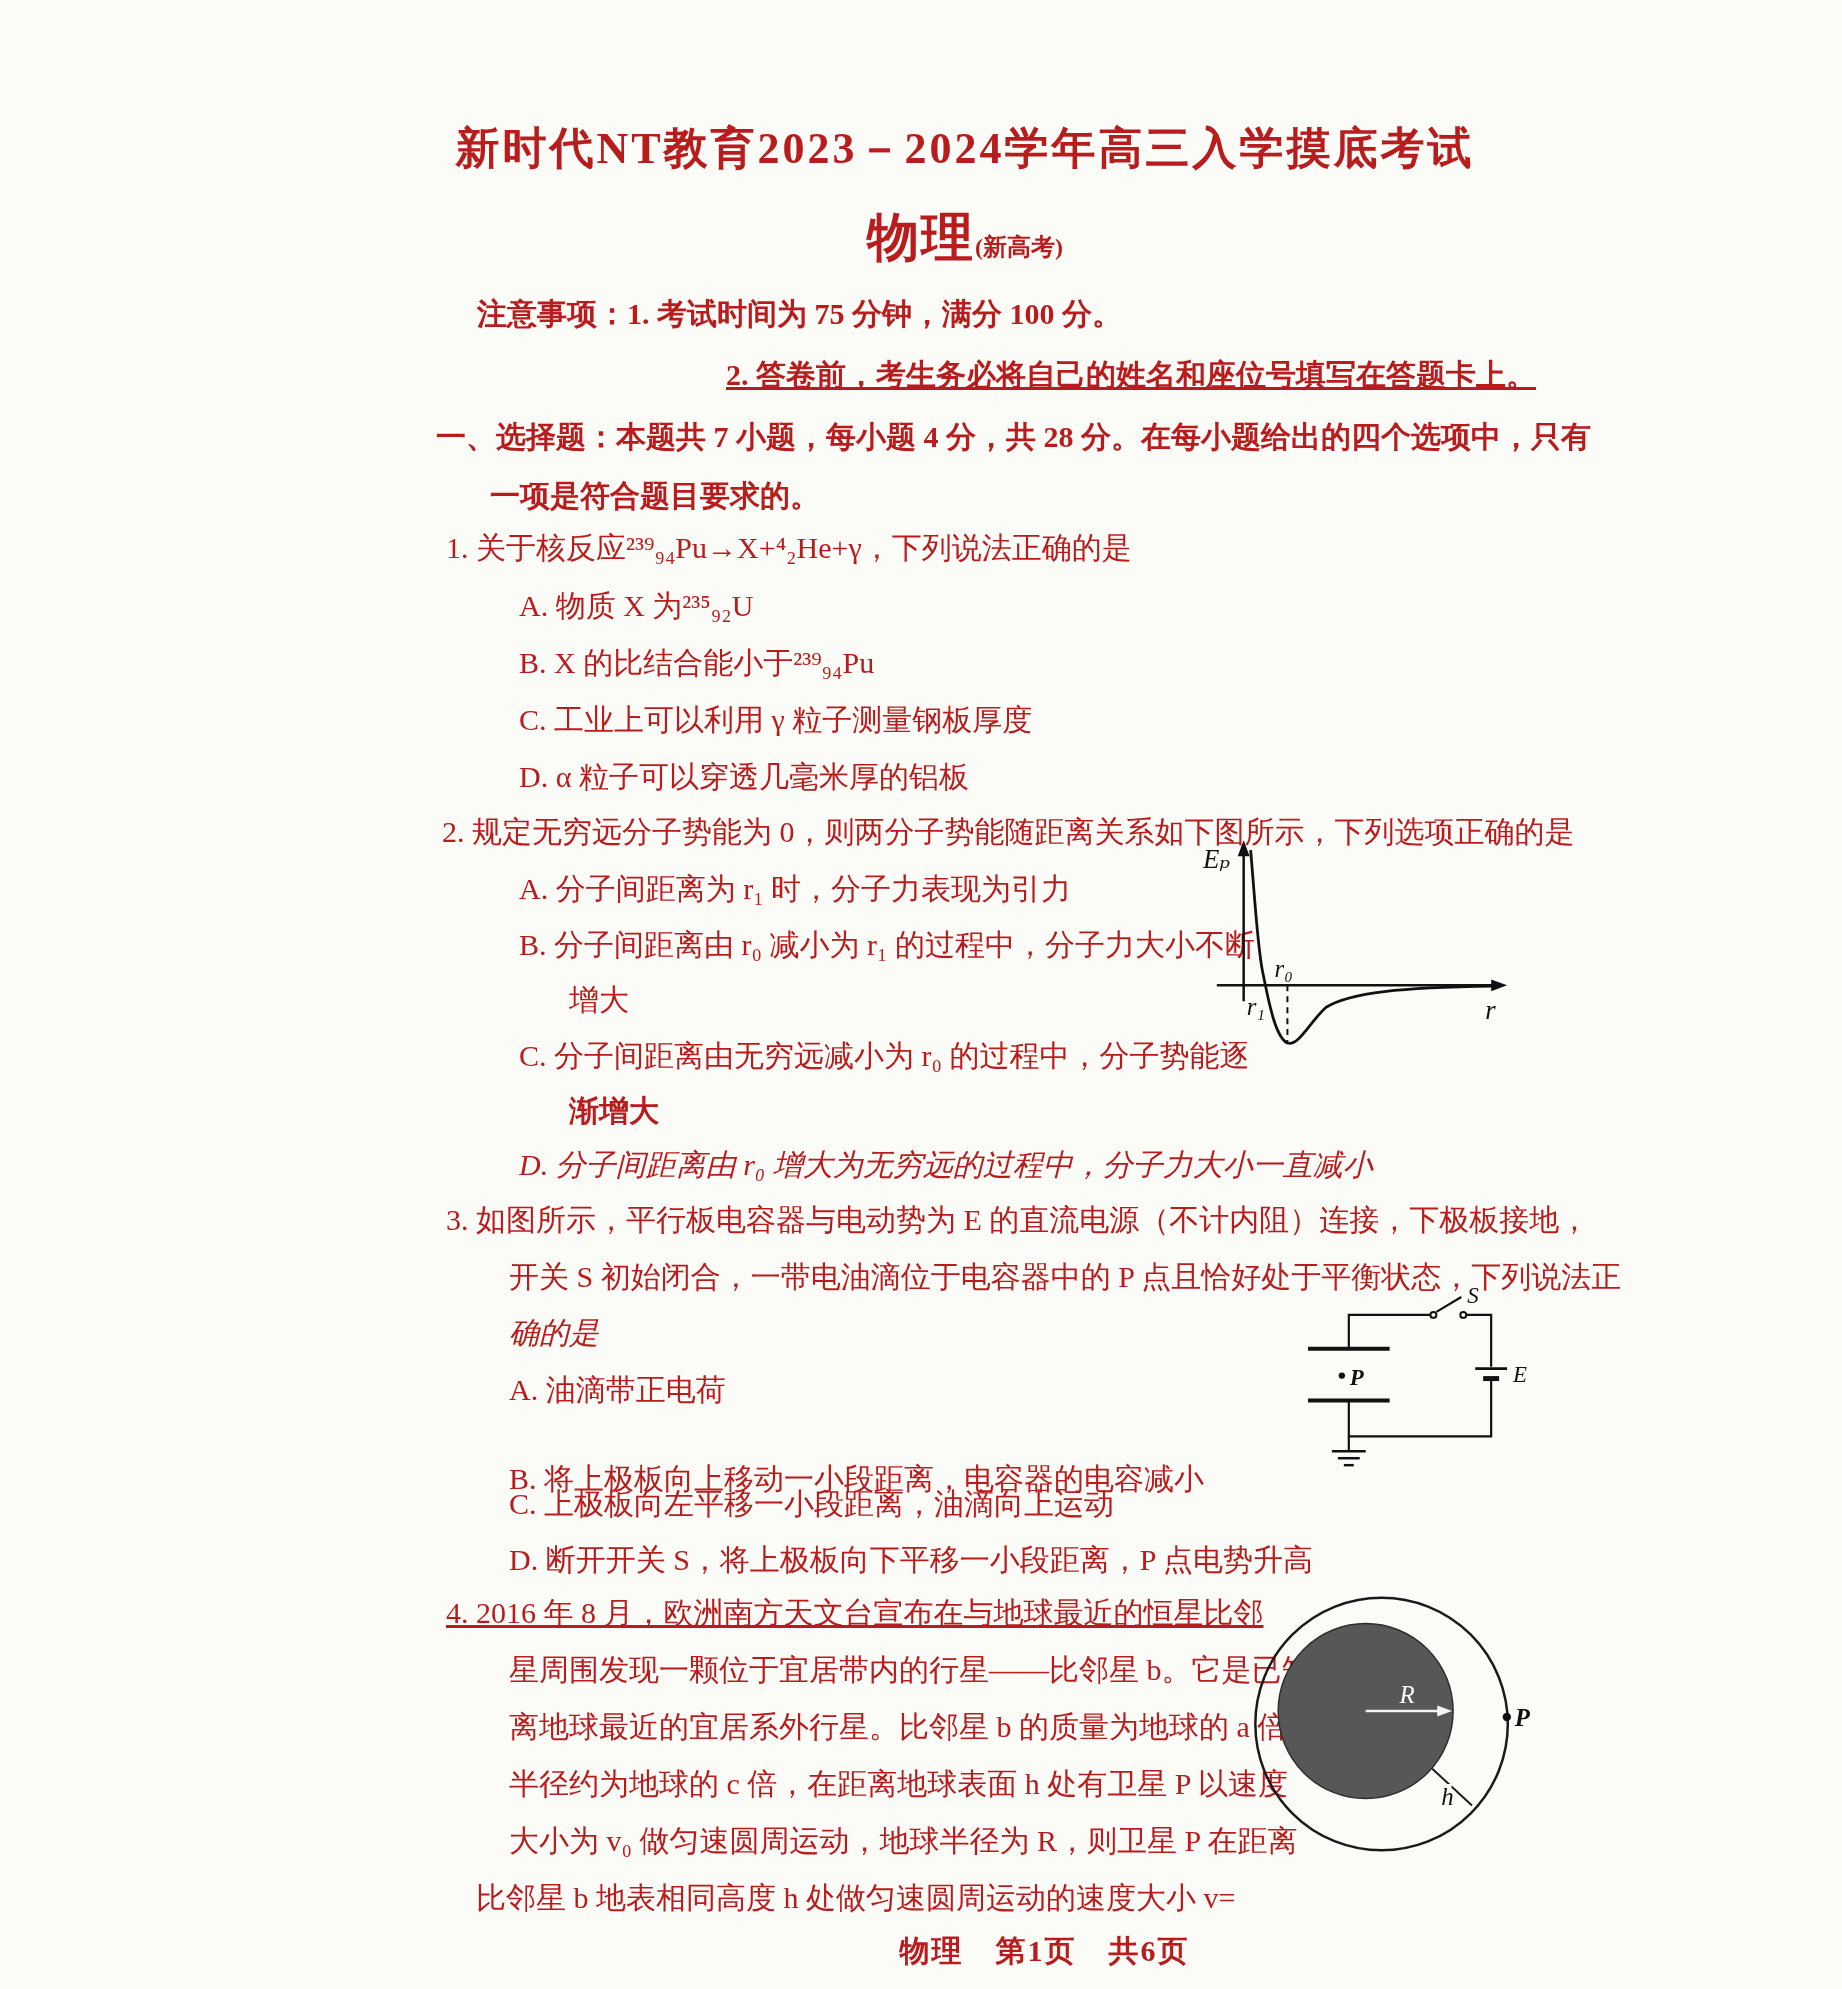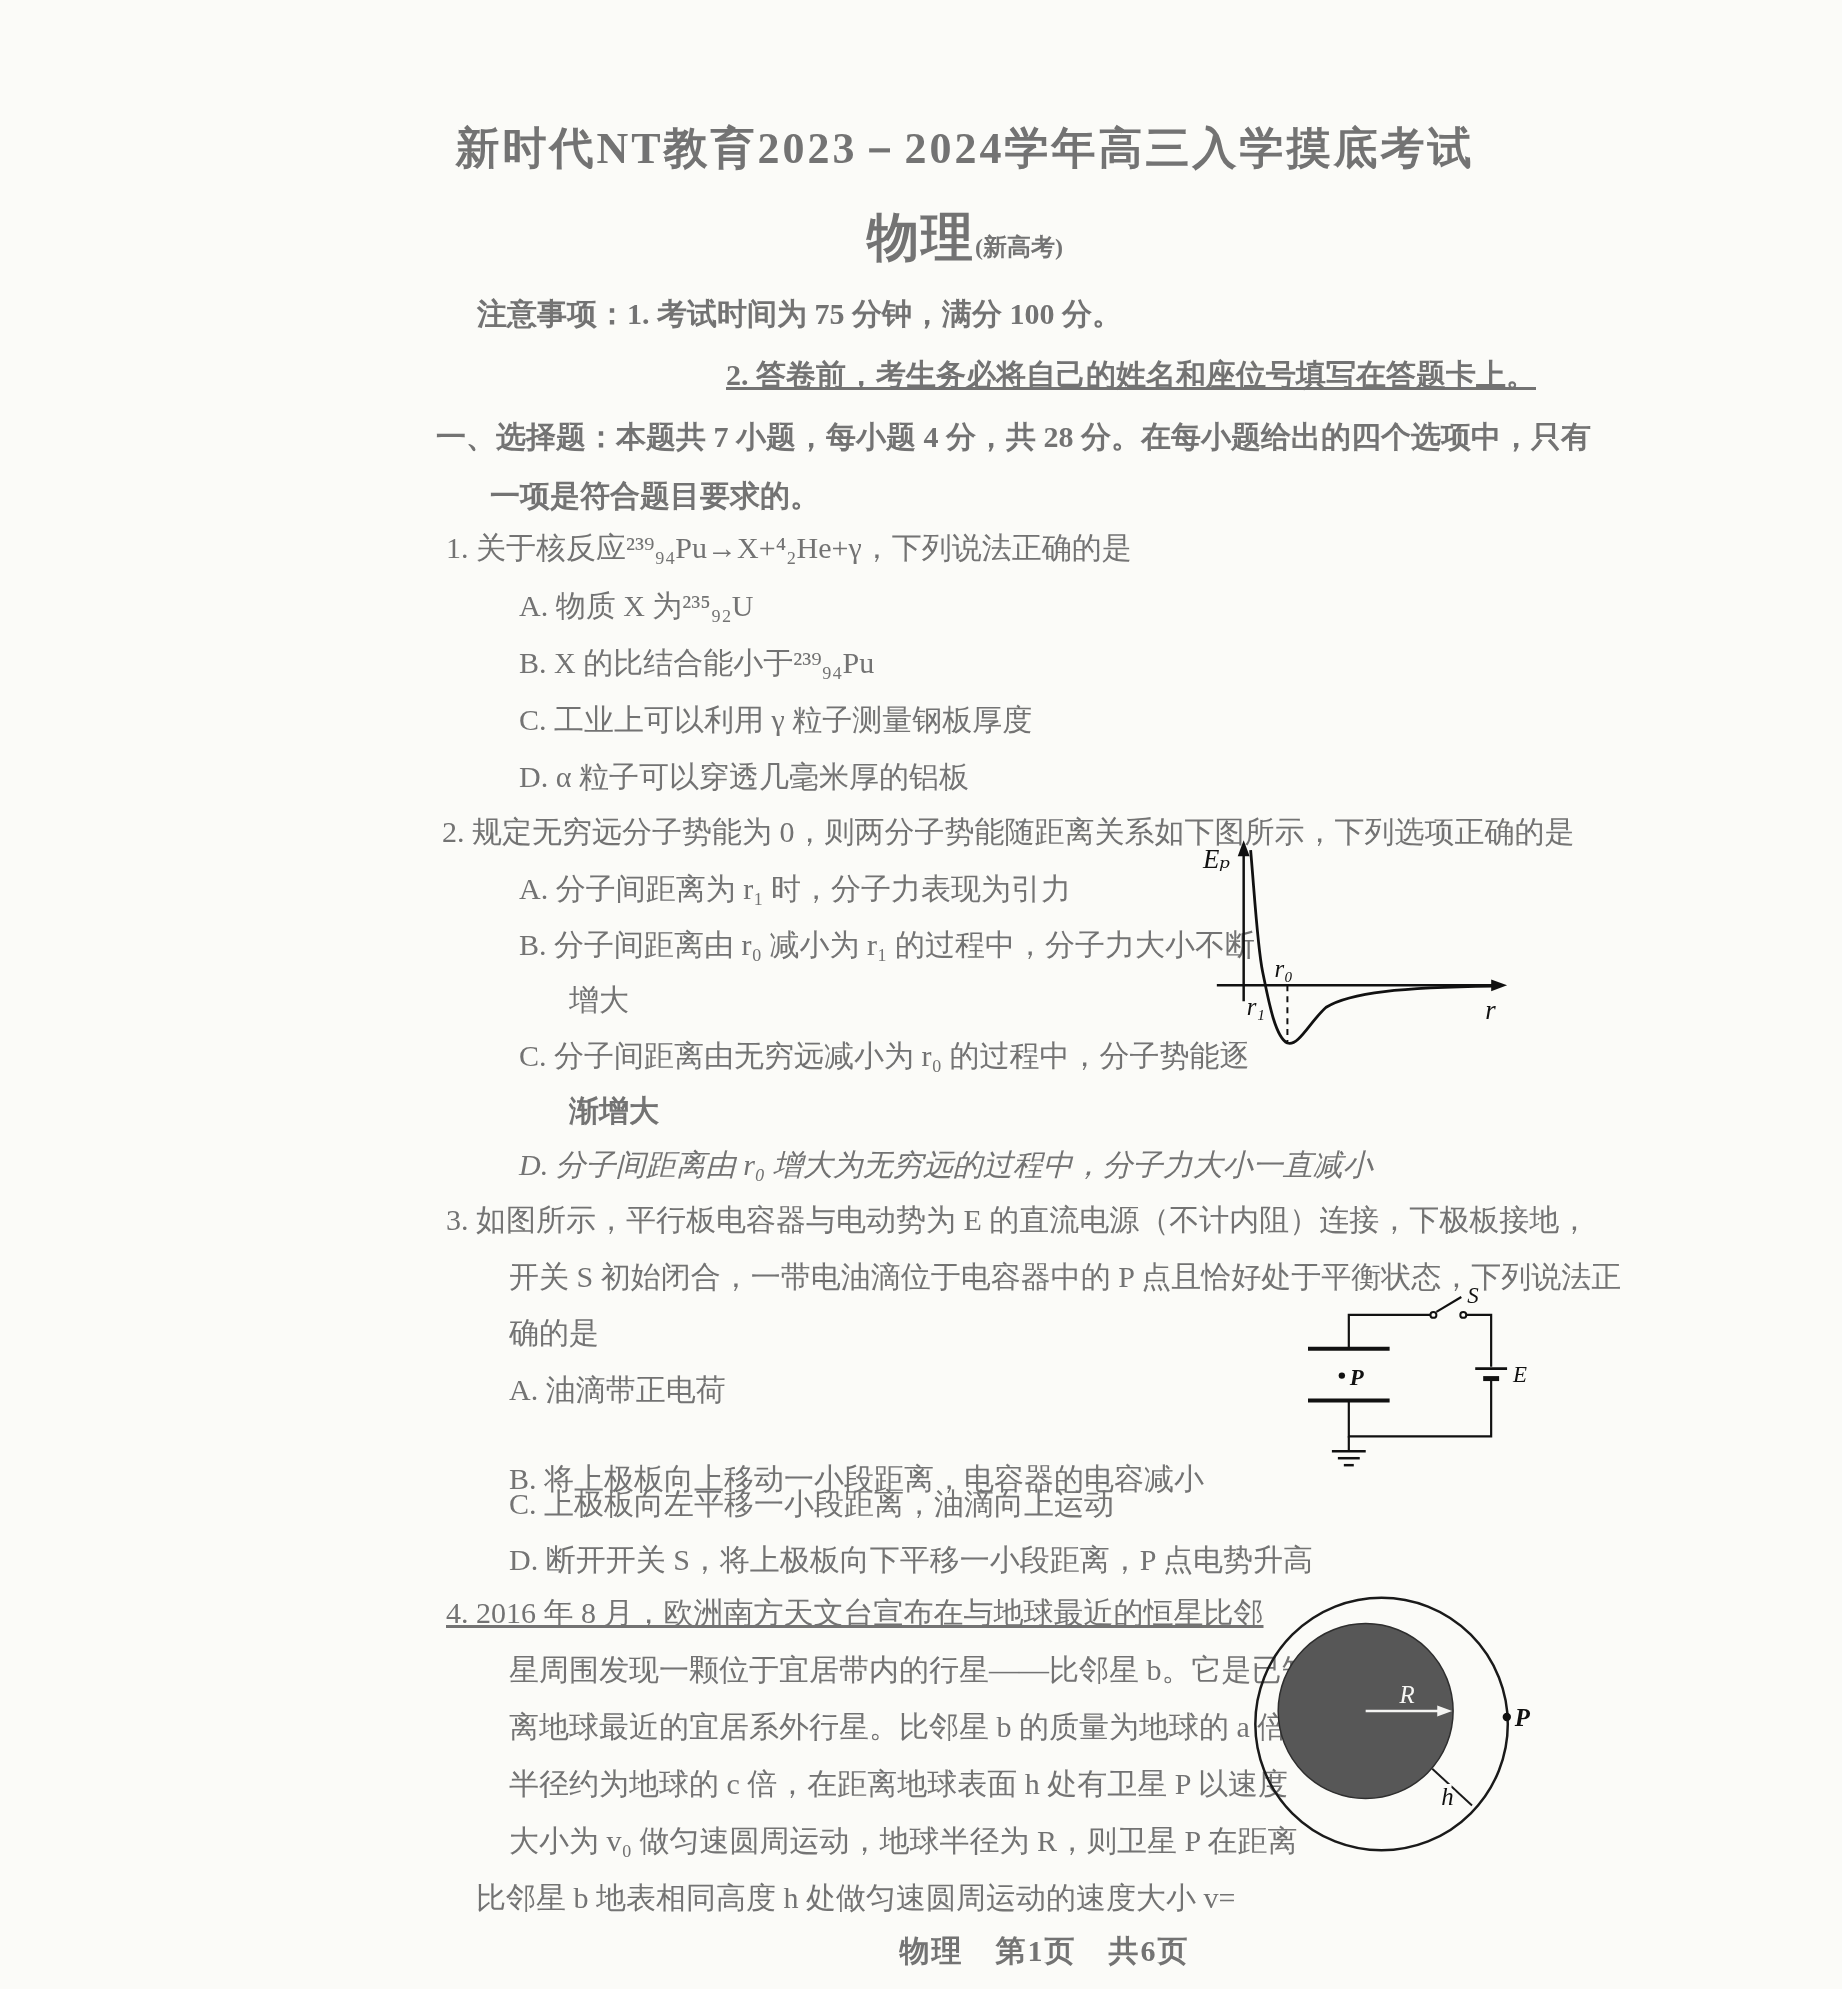--- a/index.html
+++ b/index.html
@@ -4,21 +4,21 @@
 <style>
   * { box-sizing: border-box; }
   html,body { margin:0; padding:0; background:#d8d8d8; }
   .page {
     position: relative;
     width: 1843px;
     height: 1989px;
     margin: 0 auto;
     background: #fbfbf8;
     font-family: "Liberation Serif", "DejaVu Serif", serif;
-    color: #737373;
+    color: #b91c1c;
     overflow: hidden;
   }
   .line { position:absolute; white-space:nowrap; font-size:30px; line-height:1.25; }
   .b { font-weight:700; }
   .title { font-size:44px; font-weight:700; letter-spacing:3px; text-align:center; }
   .subtitle { text-align:center; }
   .subject { font-size:52px; font-weight:700; letter-spacing:2px; }
   .subject-note { font-size:24px; font-weight:700; }
   .footer { text-align:center; font-weight:700; letter-spacing:2px; }
   svg { position:absolute; overflow:visible; }
@@ -73,21 +73,21 @@
     <line x1="99" y1="150" x2="99" y2="208" stroke="#111" stroke-width="2" stroke-dasharray="6,5"></line>
 
     <text x="14" y="32" font-size="27" font-style="italic" fill="#111">Eₚ</text>
     <text x="298" y="184" font-size="27" font-style="italic" fill="#111">r</text>
     <text x="58" y="180" font-size="25" font-style="italic" fill="#111">r₁</text>
     <text x="86" y="142" font-size="25" font-style="italic" fill="#111">r₀</text>
   </svg>
 
   <div class="line" style="top:1201px; left:446px;">3. 如图所示，平行板电容器与电动势为 E 的直流电源（不计内阻）连接，下极板接地，</div>
   <div class="line" style="top:1258px; left:509px;">开关 S 初始闭合，一带电油滴位于电容器中的 P 点且恰好处于平衡状态，下列说法正</div>
-  <div class="line" style="top:1314px; left:509px;">确的是</div>
+  <div class="line" style="top:1314px; left:509px;font-style:italic;">确的是</div>
   <div class="line" style="top:1371px; left:509px;">A. 油滴带正电荷</div>
   <div class="line" style="top:1428px; left:509px;margin-top:32px;">B. 将上极板向上移动一小段距离，电容器的电容减小</div>
   <div class="line" style="top:1485px; left:509px;">C. 上极板向左平移一小段距离，油滴向上运动</div>
   <div class="line" style="top:1541px; left:509px;">D. 断开开关 S，将上极板向下平移一小段距离，P 点电势升高</div>
 
   <svg style="top:1289px; left:1294px;" width="244" height="214" viewBox="0 0 245 215">
 
     <line x1="14" y1="60" x2="96" y2="60" stroke="#111" stroke-width="4"></line>
     <line x1="14" y1="112" x2="96" y2="112" stroke="#111" stroke-width="4"></line>
 

